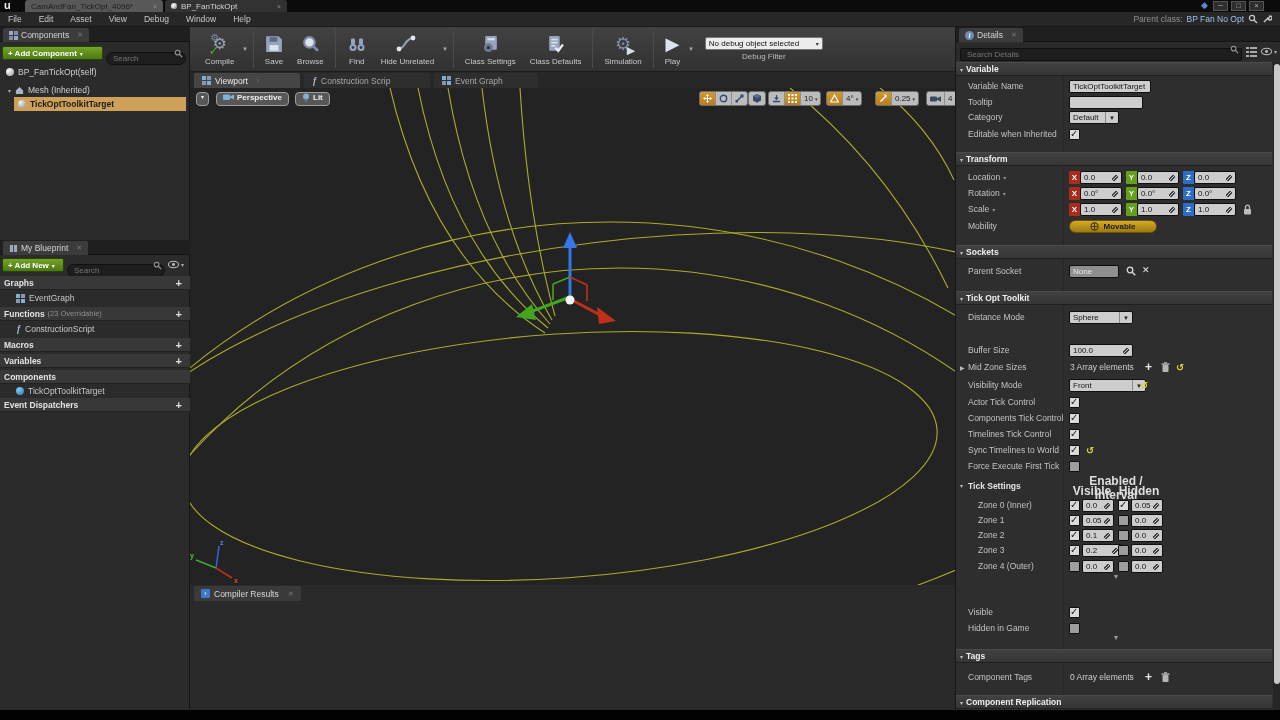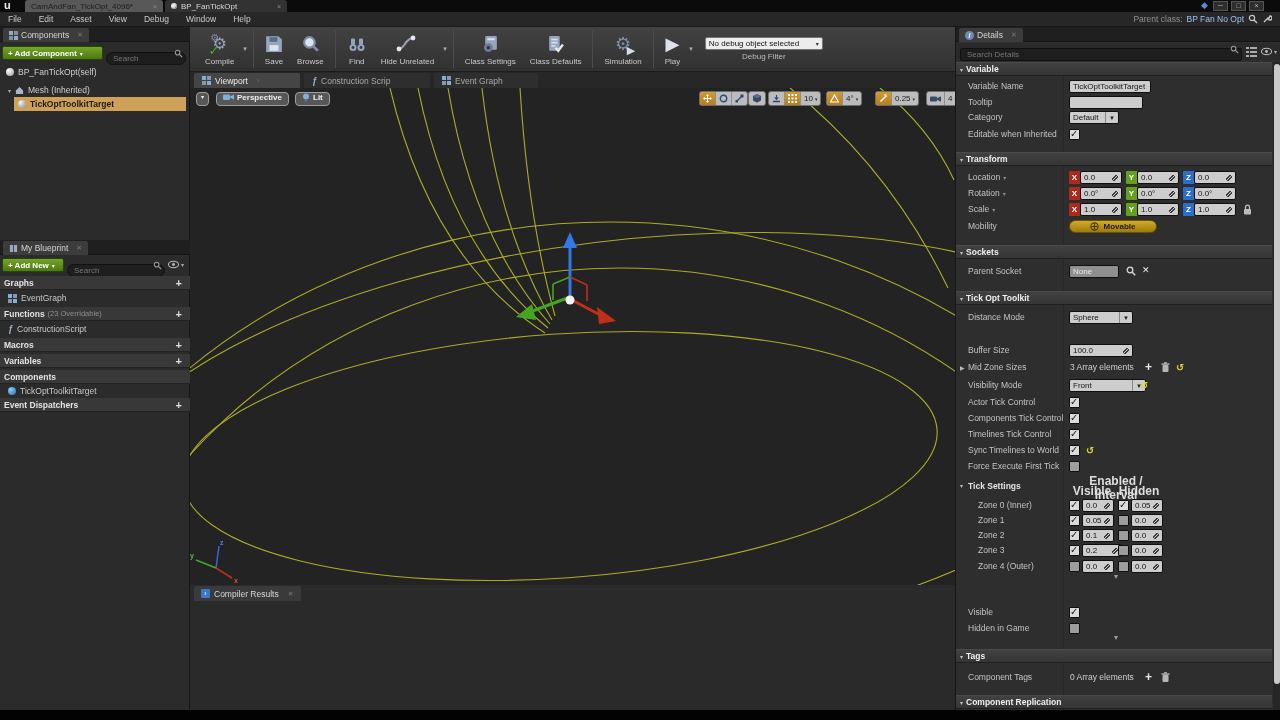--- a/index.html
+++ b/index.html
@@ -26,21 +26,21 @@
 .ptab{position:absolute;left:3px;top:1px;height:14px;display:flex;align-items:center;gap:3px;padding:0 6px;background:#3c3c3c;color:#d4d4d4;font-size:8.5px;border-radius:2px 2px 0 0}
 .px{color:#777;font-size:7px;margin-left:5px}
 .greenbtn{display:flex;align-items:center;height:14px;padding:0 5px;background:linear-gradient(#74a427,#4b7a12);border:1px solid #29430a;border-radius:2px;color:#fff;font-weight:bold;font-size:8px;white-space:nowrap}
 .srch{height:13px;background:#1e1e1e;border:1px solid #101010;border-radius:7px;color:#bbb;font-size:8px;padding:0 16px 0 6px;width:100%}
 .srch::placeholder{color:#767676}
 .magwrap{position:absolute;right:3px;top:2px}
 .trow{position:absolute;left:0;width:190px;height:14px;display:flex;align-items:center;gap:4px;font-size:8.5px;color:#cfcfcf}
 .sel{background:#cfa058;color:#1c1c1c;font-weight:bold}
 .mbhdr{position:absolute;left:0;width:190px;height:14px;background:#383838;border-bottom:1px solid #222;display:flex;align-items:center;padding:0 4px;font-size:8.5px;font-weight:bold;color:#e3e3e3}
 .mbplus{margin-left:auto;color:#ddd;font-weight:bold;font-size:11px;line-height:10px;padding-right:4px}
-.mbitem{position:absolute;left:0;width:190px;height:14px;display:flex;align-items:center;gap:4px;padding-left:8px;font-size:8.5px;color:#c8c8c8}
+.mbitem{position:absolute;left:0;width:190px;height:14px;display:flex;align-items:center;gap:4px;padding-left:16px;font-size:8.5px;color:#c8c8c8}
 .note{font-weight:normal;font-size:7.5px;color:#8f8f8f;margin-left:3px}
 
 .toolbar{left:190px;top:27px;width:765px;height:45px;background:linear-gradient(#424242,#313131);border-bottom:1px solid #1c1c1c;display:flex;align-items:center;padding-left:8px}
 .tbtn{display:flex;flex-direction:column;align-items:center;justify-content:center;height:42px;padding:0 7px;color:#c9c9c9}
 .tlbl{font-size:8px;margin-top:1px;white-space:nowrap}
 .ico{height:24px;display:flex;align-items:center;justify-content:center;position:relative}
 .gear{font-size:16px;color:#97a4ba;line-height:20px}
 .gear2{font-size:10px;color:#7e8ba0;position:absolute;left:-2px;top:0}
 .chk{position:absolute;left:-4px;bottom:-2px;color:#55b32a;font-weight:bold;font-size:13px;text-shadow:0 0 1px #123}
 .tcaret{color:#aaa;font-size:7px;align-self:center;padding:0 2px}

